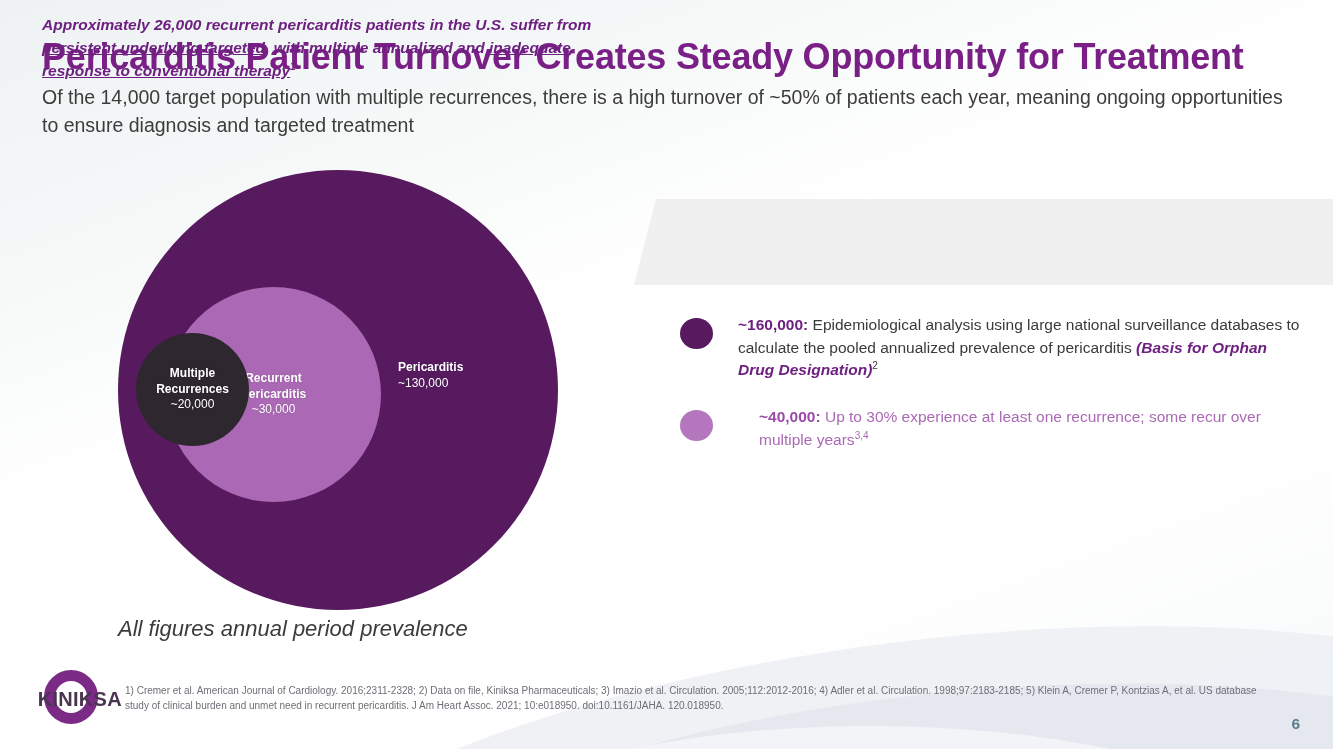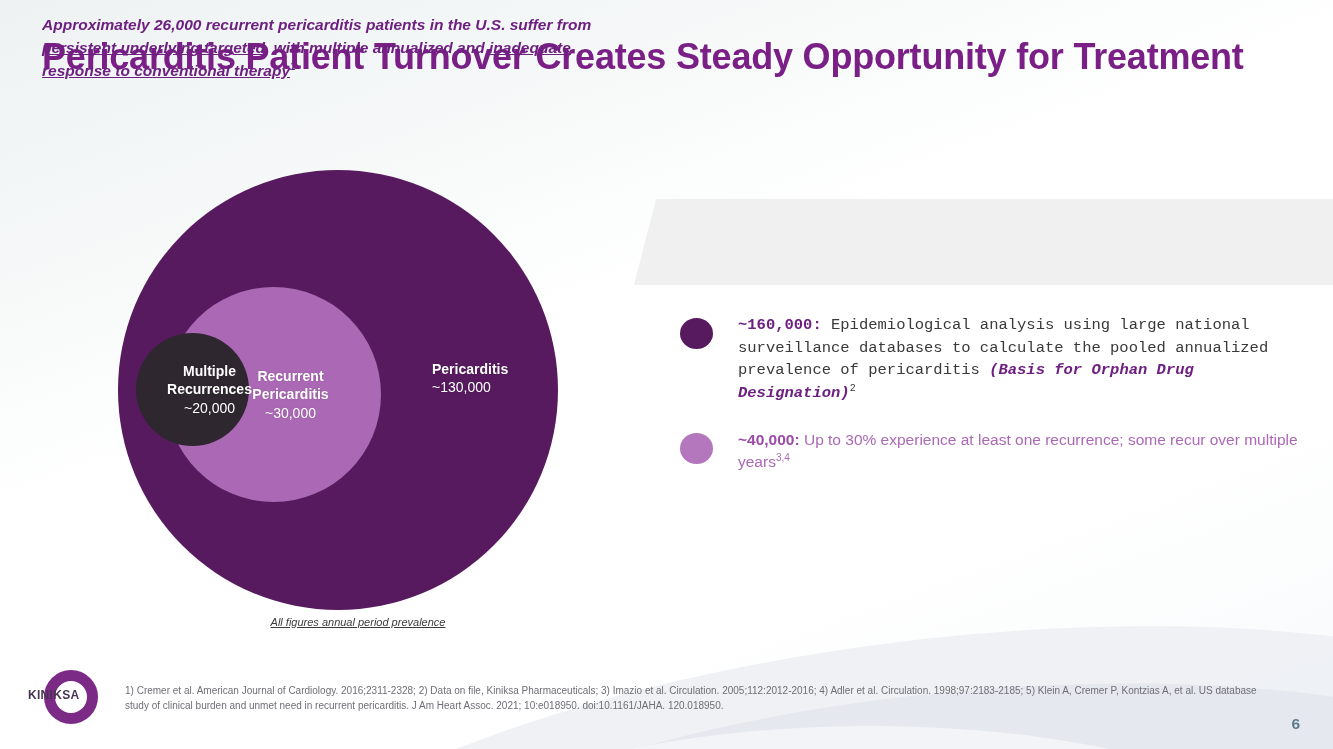--- a/index.html
+++ b/index.html
@@ -96,48 +96,46 @@
     width: 215px; height: 215px;
     left: 48px; top: 117px;
     background: #ab69b5;
   }
   .circle-small {
     width: 113px; height: 113px;
     left: 18px; top: 163px;
     background: #2f2730;
   }
   .circle-label {
-    font-size: 14px;
+    font-size: 12px;
     line-height: 1.32;
     font-weight: bold;
     text-shadow: 0 0 2px rgba(0,0,0,.18);
-    margin-left: 34px;
   }
   .circle-label .num {
     font-weight: normal;
     display: block;
   }
   .label-large {
     position: absolute;
     left: 280px; top: 190px;
     width: 130px;
     text-align: left;
     color: #ffffff;
   }
   .label-large .num { padding-left: 0; }
 
   .venn-caption {
     position: absolute;
     left: 118px; top: 616px;
     width: 480px;
-    text-align: center;
-    font-size: 11px;
+    text-align: left;
+    font-size: 22px;
     font-style: italic;
     color: #3b3b3b;
-    text-decoration: underline;
   }
 
   
   .callout {
     position: absolute;
     left: 634px; top: 199px;
     width: 699px; height: 86px;
     background: #f0f0f1;
     clip-path: polygon(22px 0, 100% 0, 100% 100%, 0 100%);
   }
@@ -179,26 +177,26 @@
     padding-top: 2px;
   }
   .bullet-body .lead { font-weight: bold; }
   .bullet-body .em {
     font-weight: bold;
     font-style: italic;
   }
   .bullet-body sup { font-size: 10px; }
 
   .b1 .bullet-dot { background: #571a5f; }
-  .b1 .bullet-body { color: #3a3a3a; font-family: Liberation Mono, monospace; }
+  .b1 .bullet-body { color: #3a3a3a; }
   .b1 .lead { color: #6d2080; }
   .b1 .em { color: #6d2080; }
 
   .b2 .bullet-dot { background: #b477bd; }
-  .b2 .bullet-body { color: #ab69b5; }
+  .b2 .bullet-body { color: #ab69b5; margin-left: 21px; }
   .b2 .lead { color: #9b4aa7; }
 
   .b3 .bullet-dot { background: #3c2144; }
   .b3 .bullet-body { color: #3a3a3a; }
   .b3 .lead { color: #2c2c2c; }
 
   
   .logo {
     position: absolute;
     left: 26px; top: 668px;
@@ -209,22 +207,22 @@
     left: 18px; top: 2px;
     width: 54px; height: 54px;
     border-radius: 50%;
     border: 11px solid #7b2a86;
     box-sizing: border-box;
   }
   .logo-word {
     position: absolute;
     left: 2px; top: 20px;
     width: 94px;
-    text-align: left;
-    font-size: 12px;
+    text-align: right;
+    font-size: 20px;
     font-weight: bold;
     letter-spacing: .3px;
     color: #4a3550;
   }
 
   .footnotes {
     position: absolute;
     left: 125px; top: 683px;
     width: 1150px;
     font-size: 10px;
@@ -243,20 +241,21 @@
 </head>
 <body>
 
 <div class="slide">
 
   <div class="swoosh swoosh-a"></div>
   <div class="swoosh swoosh-b"></div>
   <div class="swoosh swoosh-c"></div>
 
   <div class="title">Pericarditis Patient Turnover Creates Steady Opportunity for Treatment</div>
+  <div class="subtitle">Of the 14,000 target population with multiple recurrences, there is a high turnover of ~50% of patients each year, meaning ongoing opportunities to ensure diagnosis and targeted treatment</div>
 
   <div class="venn">
 
     <div class="circle circle-large">
       <div class="circle-label label-large">
         <span>Pericarditis</span>
         <span class="num">~130,000</span>
       </div>
     </div>
 

